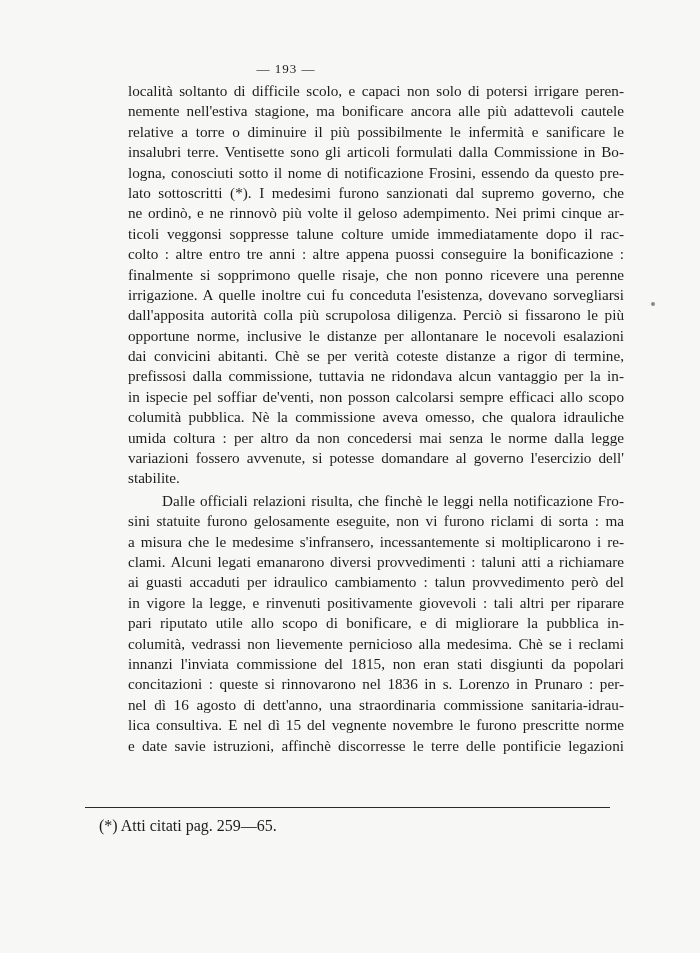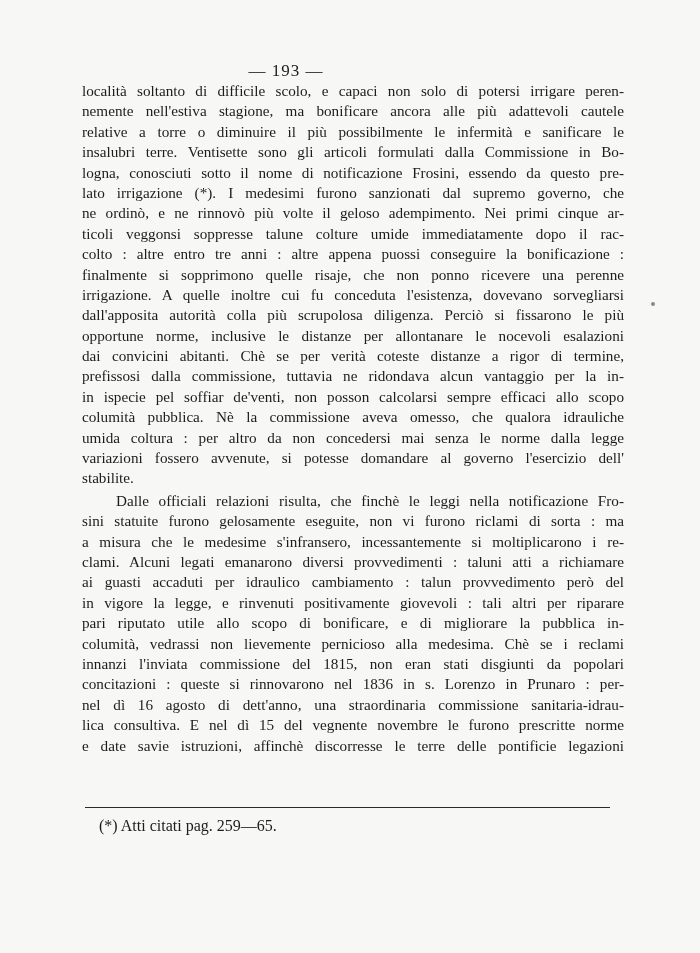--- a/index.html
+++ b/index.html
@@ -2,29 +2,30 @@
 <html><head>
 <meta charset="utf-8">
 <style>
   html, body { margin:0; padding:0; }
   body {
     width:700px; height:953px; background:#f7f7f5; position:relative; overflow:hidden;
     font-family: "Liberation Serif", "DejaVu Serif", serif; color:#1c1c1c;
   }
   .page-number {
     position:absolute; top:61px; left:0; width:572px; text-align:center;
-    font-size:17px; letter-spacing:1px;
+    font-size:13px; letter-spacing:1px;
   }
   .body-text {
     position:absolute; left:82px; top:81px; width:542px;
     font-size:15.2px; line-height:20.4px;
   }
   .line {
     display:block; white-space:nowrap; text-align:justify; text-align-last:justify;
     height:20.4px;
+    margin-left:46px;
   }
   .line.last { text-align-last:left; }
   .line.indent { padding-left:34px; }
   .para-gap { height:2px; }
   .rule {
     position:absolute; left:85px; top:807px; width:525px; height:0;
     border-top:1.5px solid #2a2a2a;
   }
   .footnote {
     position:absolute; left:99px; top:817px; font-size:16px;
@@ -39,21 +40,21 @@
 
 <div class="page-number">— 193 —</div>
 
 <div class="body-text">
   <div id="para0">
       <span class="line">località soltanto di difficile scolo, e capaci non solo di potersi irrigare peren-</span>
       <span class="line">nemente nell'estiva stagione, ma bonificare ancora alle più adattevoli cautele</span>
       <span class="line">relative a torre o diminuire il più possibilmente le infermità e sanificare le</span>
       <span class="line">insalubri terre. Ventisette sono gli articoli formulati dalla Commissione in Bo-</span>
       <span class="line">logna, conosciuti sotto il nome di notificazione Frosini, essendo da questo pre-</span>
-      <span class="line">lato irrigazione (*). I medesimi furono sanzionati dal supremo governo, che</span>
+      <span class="line">lato sottoscritti (*). I medesimi furono sanzionati dal supremo governo, che</span>
       <span class="line">ne ordinò, e ne rinnovò più volte il geloso adempimento. Nei primi cinque ar-</span>
       <span class="line">ticoli veggonsi soppresse talune colture umide immediatamente dopo il rac-</span>
       <span class="line">colto : altre entro tre anni : altre appena puossi conseguire la bonificazione :</span>
       <span class="line">finalmente si sopprimono quelle risaje, che non ponno ricevere una perenne</span>
       <span class="line">irrigazione. A quelle inoltre cui fu conceduta l'esistenza, dovevano sorvegliarsi</span>
       <span class="line">dall'apposita autorità colla più scrupolosa diligenza. Perciò si fissarono le più</span>
       <span class="line">opportune norme, inclusive le distanze per allontanare le nocevoli esalazioni</span>
       <span class="line">dai convicini abitanti. Chè se per verità coteste distanze a rigor di termine,</span>
       <span class="line">prefissosi dalla commissione, tuttavia ne ridondava alcun vantaggio per la in-</span>
       <span class="line">in ispecie pel soffiar de'venti, non posson calcolarsi sempre efficaci allo scopo</span>

